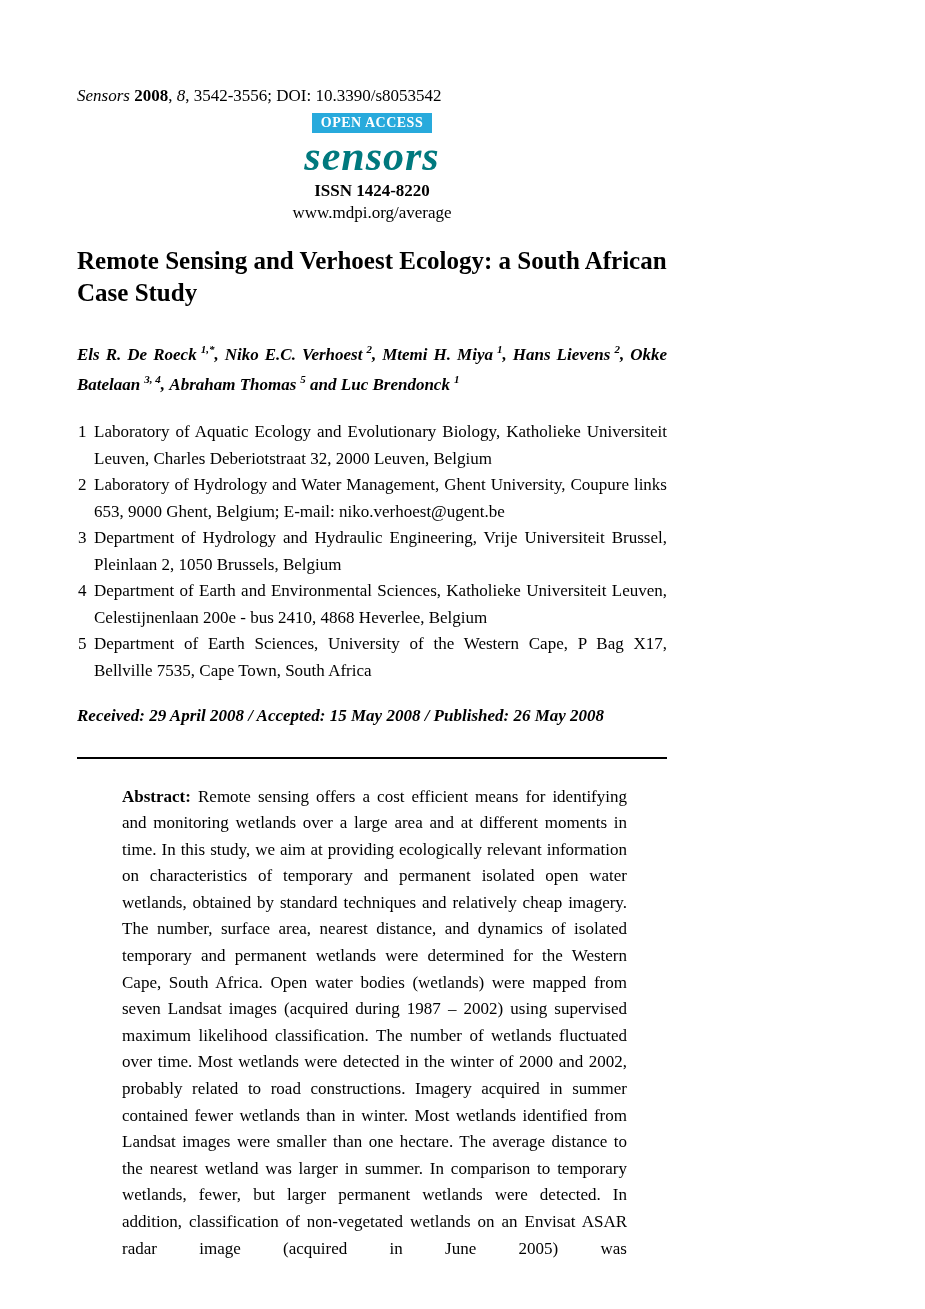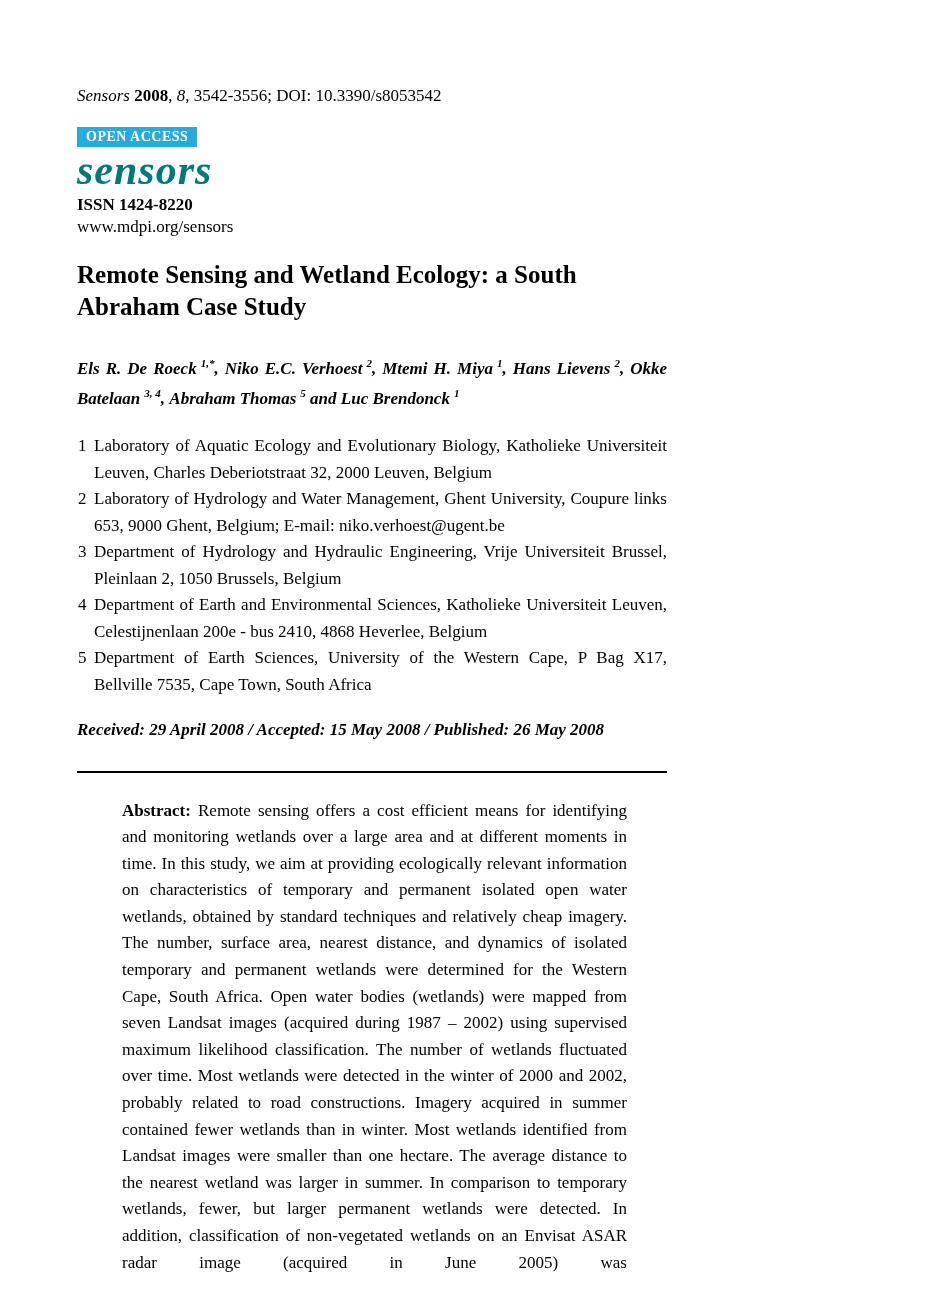--- a/index.html
+++ b/index.html
@@ -10,21 +10,21 @@
     background: #ffffff;
     box-sizing: border-box;
     padding: 86px 75px 0 77px;
     font-family: "Liberation Serif", serif;
     font-size: 17px;
     line-height: 20px;
     color: #000000;
     overflow: hidden;
   }
   .journal-line { font-size: 17px; line-height: 20px; }
-  .right-block { margin-top: 20px; text-align: left; }
+  .right-block { margin-top: 6px; text-align: center; }
   .badge {
     display: inline-block;
     background: #28AADC;
     color: #ffffff;
     font-weight: bold;
     font-size: 14px;
     line-height: 17px;
     padding: 1px 9px 2px 9px;
     letter-spacing: 0.5px;
   }
@@ -83,25 +83,25 @@
 <body>
 
 <div class="page">
 
   <div class="journal-line"><i>Sensors </i><b>2008</b><span>, </span><i>8</i><span>, 3542-3556; DOI: 10.3390/s8053542</span></div>
 
   <div class="right-block">
     <span class="badge">OPEN ACCESS</span>
     <div class="logo">sensors</div>
     <div class="issn">ISSN 1424-8220</div>
-    <div class="website">www.mdpi.org/sensors</div>
+    <div class="website">www.mdpi.org/average</div>
   </div>
 
 
-  <h1 class="title">Remote Sensing and Wetland Ecology: a South Abraham Case Study</h1>
+  <h1 class="title">Remote Sensing and Verhoest Ecology: a South African Case Study</h1>
 
   <p class="authors"><span><b>Els R. De Roeck</b><sup>1,*</sup><span>, </span></span><span><b>Niko E.C. Verhoest</b><sup>2</sup><span>, </span></span><span><b>Mtemi H. Miya</b><sup>1</sup><span>, </span></span><span><b>Hans Lievens</b><sup>2</sup><span>, </span></span><span><b>Okke Batelaan</b><sup>3, 4</sup><span>, </span></span><span><b>Abraham Thomas</b><sup>5</sup><span> and </span></span><span><b>Luc Brendonck</b><sup>1</sup></span></p>
 
   <div class="affiliations">
     <div class="aff"><span class="aff-num">1</span><span class="aff-text">Laboratory of Aquatic Ecology and Evolutionary Biology, Katholieke Universiteit Leuven, Charles Deberiotstraat 32, 2000 Leuven, Belgium</span></div>
     <div class="aff"><span class="aff-num">2</span><span class="aff-text">Laboratory of Hydrology and Water Management, Ghent University, Coupure links 653, 9000 Ghent, Belgium; E-mail: niko.verhoest@ugent.be</span></div>
     <div class="aff"><span class="aff-num">3</span><span class="aff-text">Department of Hydrology and Hydraulic Engineering, Vrije Universiteit Brussel, Pleinlaan 2, 1050 Brussels, Belgium</span></div>
     <div class="aff"><span class="aff-num">4</span><span class="aff-text">Department of Earth and Environmental Sciences, Katholieke Universiteit Leuven, Celestijnenlaan 200e - bus 2410, 4868 Heverlee, Belgium</span></div>
     <div class="aff"><span class="aff-num">5</span><span class="aff-text">Department of Earth Sciences, University of the Western Cape, P Bag X17, Bellville 7535, Cape Town, South Africa</span></div>
   </div>

